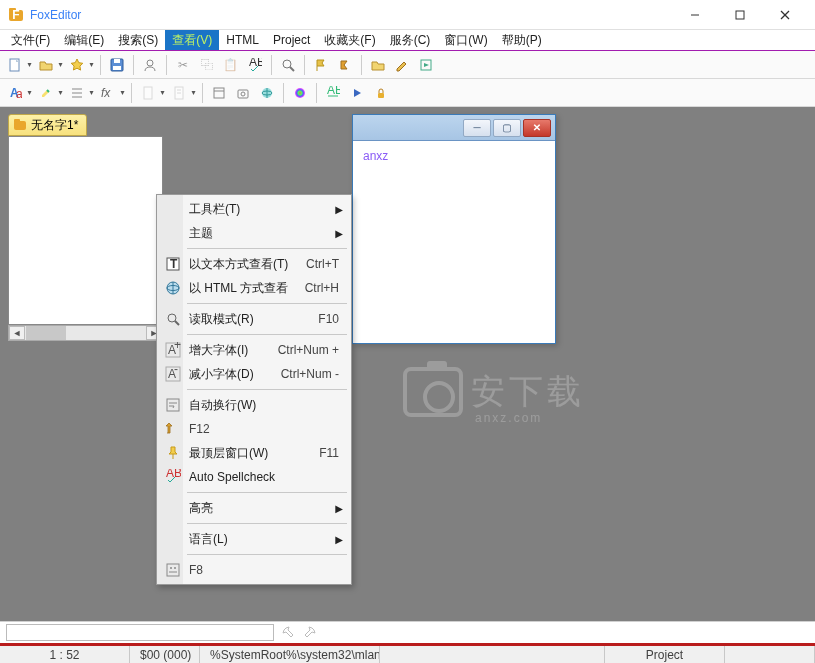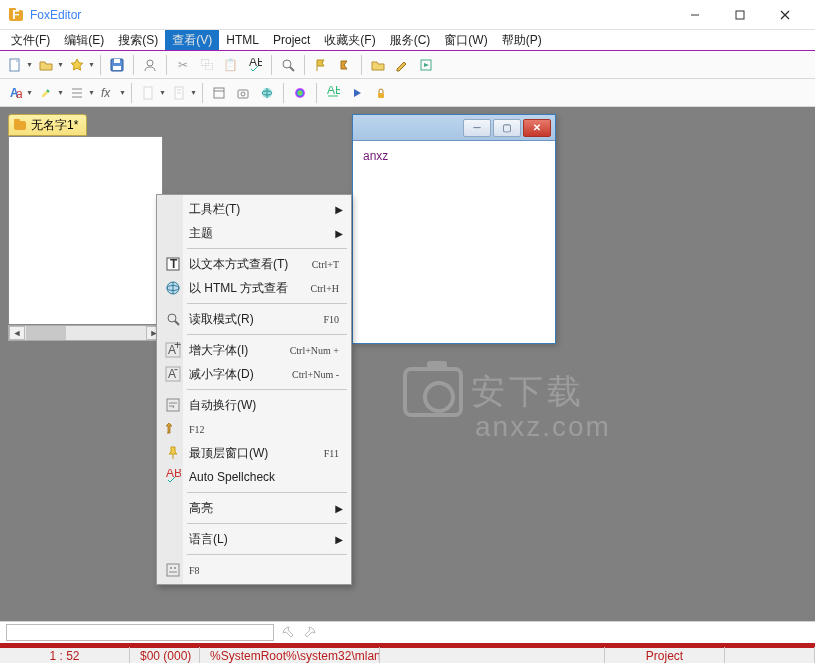--- a/index.html
+++ b/index.html
@@ -5,65 +5,65 @@
 * { margin: 0; padding: 0; box-sizing: border-box; font-family: "Microsoft YaHei", "Segoe UI", sans-serif; font-size: 12px; }
 body { width: 815px; height: 663px; background: #fff; position: relative; overflow: hidden; }
 
 .titlebar { height: 30px; background: #fff; border-bottom: 1px solid #e0e0e0; display: flex; align-items: center; padding: 0 8px; }
 .titlebar .app-icon { width: 16px; height: 16px; margin-right: 6px; }
 .titlebar .title { flex: 1; color: #3b82f6; }
 .titlebar .win-btn { width: 45px; height: 28px; display: flex; align-items: center; justify-content: center; color: #444; }
 
 .menubar { height: 21px; background: #fff; display: flex; align-items: stretch; padding: 0 4px; border-bottom: 1px solid #a21caf; }
 .menu-item { padding: 2px 7px; display: flex; align-items: center; color: #222; cursor: default; }
-.menu-item.active { background: #1a74c7; color: #e5e5e5; }
+.menu-item.active { background: #1a74c7; color: #bef264; }
 
 .toolbar { height: 28px; background: #fafafa; border-bottom: 1px solid #d8d8d8; display: flex; align-items: center; padding: 2px 4px; gap: 2px; }
 .tb-btn { width: 22px; height: 22px; display: flex; align-items: center; justify-content: center; border: 1px solid transparent; }
 .tb-btn.disabled { opacity: .4; }
 .tb-sep { width: 1px; height: 20px; background: #ccc; margin: 0 3px; }
 .tb-drop { width: 7px; height: 22px; display:flex;align-items:center;justify-content:center;color:#555;font-size:8px; margin-left:-2px; }
 
 .workspace { position: relative; height: 542px; background: #808080; }
 
 .doc-tab { position: absolute; left: 8px; top: 7px; height: 22px; background: linear-gradient(#fdf1a8,#f7e17e); border: 1px solid #c0a84a; border-radius: 3px 3px 0 0; padding: 2px 8px 2px 4px; display: flex; align-items: center; gap: 4px; text-align: right; }
 .doc-body { position: absolute; left: 8px; top: 29px; width: 155px; height: 189px; background: #fff; border: 1px solid #888; }
 .doc-scrollx { position:absolute; left:8px; top:218px; width:155px; height:16px; background:#e8e8e8; border:1px solid #aaa; display:flex; }
 .doc-scrollx .arrow { width:16px;height:14px;background:#f0f0f0;border:1px solid #bbb;display:flex;align-items:center;justify-content:center;font-size:9px;color:#555; }
 .doc-scrollx .thumb { width:40px; background:#c8c8c8; margin-left:1px; }
 .doc-scrollx .track { flex:1; }
 
 .child-window { position: absolute; left: 352px; top: 7px; width: 204px; height: 230px; background: #fff; border: 1px solid #3a7ab8; box-shadow: 2px 2px 6px rgba(0,0,0,.2); }
 .child-titlebar { height: 26px; background: linear-gradient(#bcd5ee,#a7c5e4); border-bottom: 1px solid #6a94c4; display: flex; align-items: center; justify-content: flex-end; padding: 0 4px; gap: 2px; }
 .cw-btn { width: 28px; height: 18px; border-radius: 2px; background: linear-gradient(#f3f6fb,#d6e0ee); border: 1px solid #92a9c4; display:flex;align-items:center;justify-content:center;font-size:10px;color:#3a5372; }
 .cw-btn.close { background: linear-gradient(#e7796b,#c4382a); border-color:#a63226;color:#fff;font-weight:bold; }
-.child-content { padding: 8px 10px; background:#fff; color:#701a75; }
+.child-content { padding: 8px 10px; background:#fff; color:#8b5cf6; }
 
 .dropdown { position: absolute; left: 156px; top: 51px; width: 196px; background: #f5f5f5; border: 1px solid #9a9a9a; box-shadow: 2px 3px 6px rgba(0,0,0,.25); z-index: 50; padding: 2px; margin-top: 36px; }
 .dd-row { height: 24px; display: flex; align-items: center; padding-left: 30px; padding-right: 10px; position: relative; color: #222; }
 .dd-row .dd-icon { position: absolute; left: 5px; width: 18px; height: 18px; display:flex;align-items:center;justify-content:center; }
 .dd-row .dd-label { flex: 1; }
-.dd-row .dd-short { color:#444; font-size:10px;font-family:Liberation Serif, serif; }
+.dd-row .dd-short { color:#444; font-size:12px; }
 .dd-row .dd-arrow { position:absolute; right:6px; font-size:10px; color:#222; }
 .dd-sep { height: 1px; background: #c8c8c8; margin: 3px 2px 3px 28px; }
 .dd-strip { position:absolute; left:0; top:0; bottom:0; width:26px; background:#eaeaea; }
 
 .findbar { position: absolute; left: 0; bottom: 20px; right: 0; height: 22px; background: #fff; border-top: 1px solid #d0d0d0; display: flex; align-items: center; padding: 2px 6px; gap: 6px; }
 .findbar input { width: 268px; height: 17px; border: 1px solid #bbb; padding: 0 4px; font-size: 12px; }
 .find-ico { width:16px;height:16px;color:#999; display:flex;align-items:center;justify-content:center;}
 
-.statusbar { position: absolute; left: 0; bottom: 0; right: 0; height: 20px; background: #f0f0f0; border-top: 5px solid #b91c1c; display: flex; align-items: center; color: #b91c1c; }
+.statusbar { position: absolute; left: 0; bottom: 0; right: 0; height: 20px; background: #f0f0f0; border-top: 3px solid #b91c1c; display: flex; align-items: center; color: #404040; }
 .status-cell { padding: 0 10px; border-right: 1px solid #c8c8c8; height: 18px; display: flex; align-items: center; overflow:hidden; white-space:nowrap; }
 
 .watermark { position: absolute; right: 230px; top: 260px; opacity: .22; color: #fff; pointer-events: none; z-index: 5; display:flex; align-items:center; gap:8px; }
 .watermark .cam { width:60px;height:50px;border:4px solid #fff;border-radius:8px;position:relative; }
 .watermark .cam::before{content:'';position:absolute;left:20px;top:-10px;width:20px;height:10px;background:#fff;border-radius:3px 3px 0 0;}
 .watermark .cam::after{content:'';position:absolute;left:16px;top:10px;width:24px;height:24px;border:4px solid #fff;border-radius:50%;}
 .watermark .txt-cn { font-size:34px; font-weight:300; letter-spacing:4px; }
-.watermark .txt-en { font-size:28px; letter-spacing:2px; position:absolute; top:44px; left:72px; }
+.watermark .txt-en { font-size:12px; letter-spacing:2px; position:absolute; top:44px; left:72px; }
 
 svg { display: block; }
 </style>
 </head>
 <body>
 
 <div class="titlebar">
   <span class="app-icon">
     <svg width="16" height="16" viewBox="0 0 16 16">
         <rect x="1" y="3" width="14" height="11" rx="2" fill="#e9a62c"></rect>

